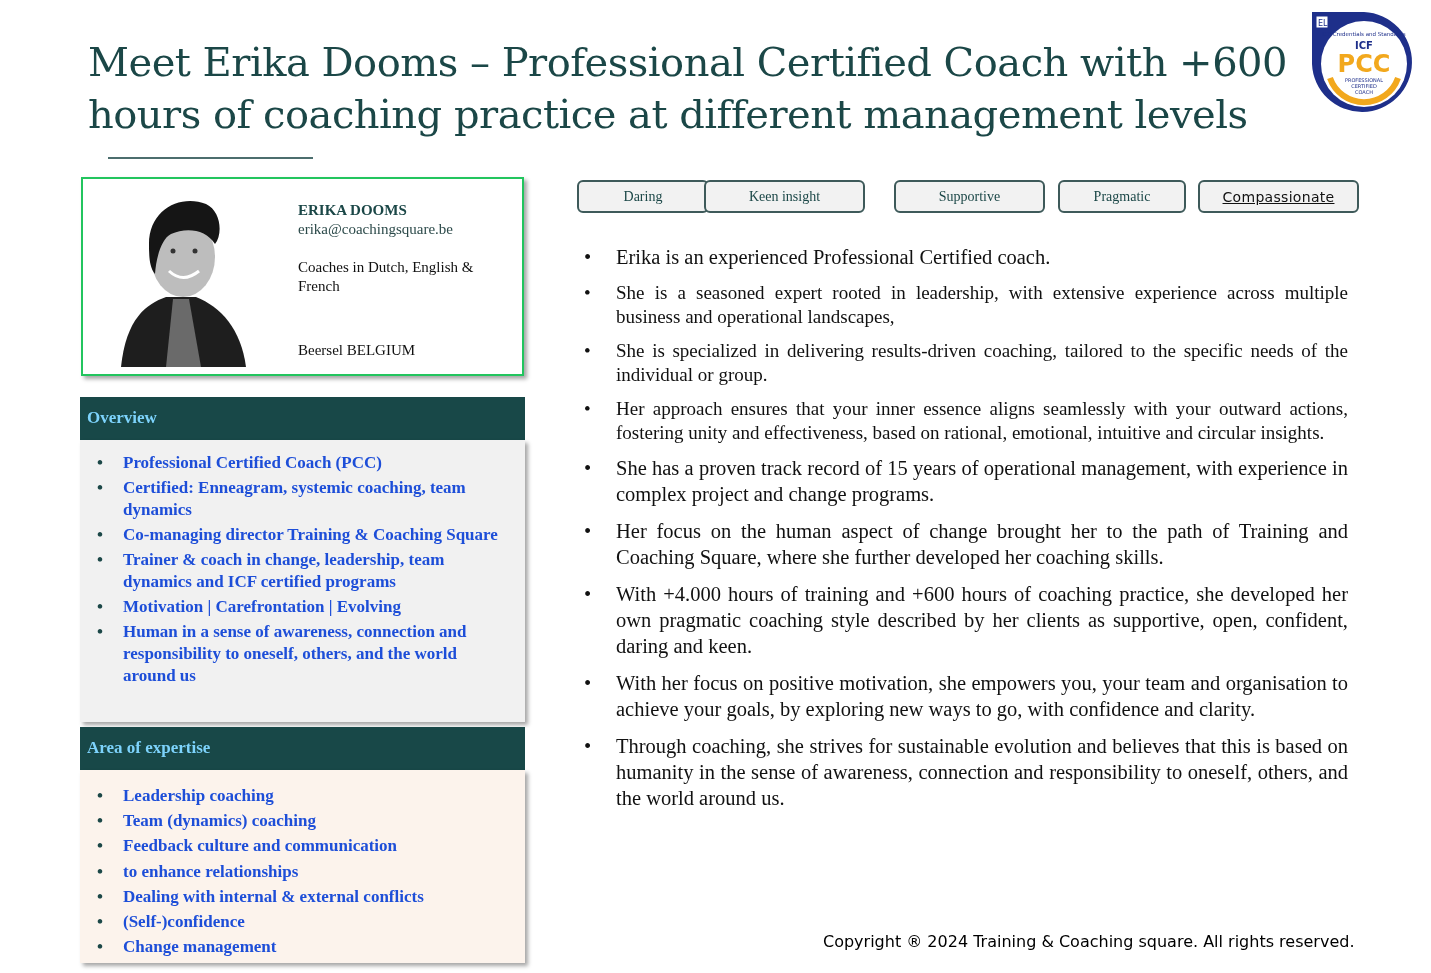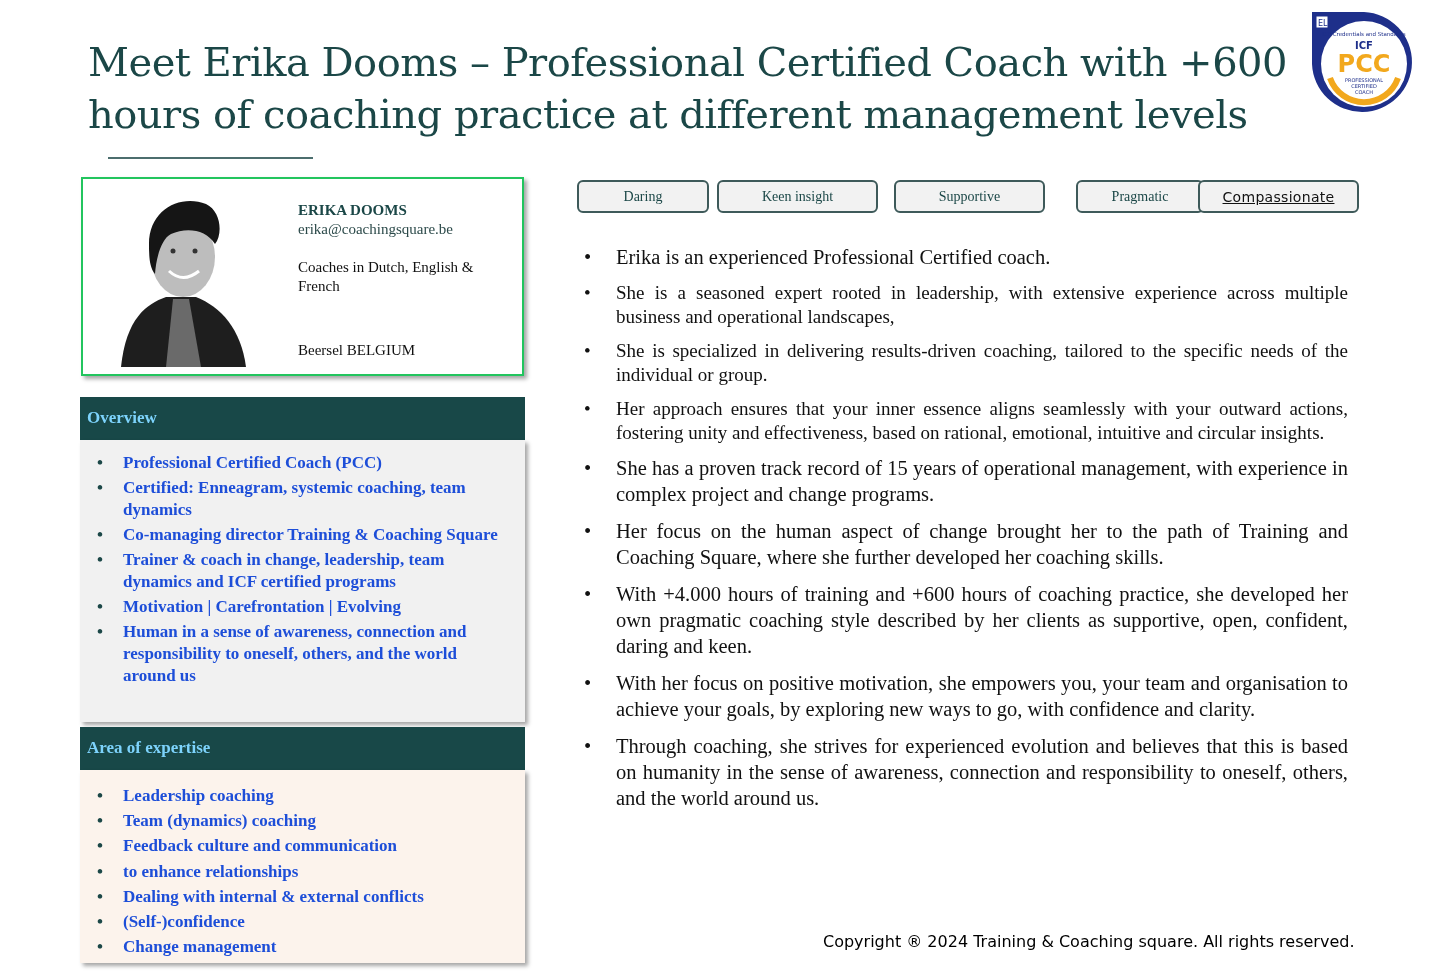--- a/index.html
+++ b/index.html
@@ -132,31 +132,31 @@
     <li>Feedback culture and communication</li>
     <li>to enhance relationships</li>
     <li>Dealing with internal &amp; external conflicts</li>
     <li>(Self-)confidence</li>
     <li>Change management</li>
   </ul>
 </div>
 
 <div class="traits">
   <div class="trait" style="left:0;width:132px;">Daring</div>
-  <div class="trait" style="left:140px;width:161px;">Keen insight</div>
+  <div class="trait" style="left:127px;width:161px;">Keen insight</div>
   <div class="trait" style="left:317px;width:151px;">Supportive</div>
-  <div class="trait" style="left:499px;width:128px;">Pragmatic</div>
+  <div class="trait" style="left:481px;width:128px;">Pragmatic</div>
   <div class="trait alt" style="left:621px;width:161px;text-decoration:underline;">Compassionate</div>
 </div>
 
 <ul class="bio">
   <li>Erika is an experienced Professional Certified coach.</li>
   <li class="tight">She is a seasoned expert rooted in leadership, with extensive experience across multiple business and operational landscapes,</li>
   <li class="tight">She is specialized in delivering results-driven coaching, tailored to the specific needs of the individual or group.</li>
   <li class="tight">Her approach ensures that your inner essence aligns seamlessly with your outward actions, fostering unity and effectiveness, based on rational, emotional, intuitive and circular insights.</li>
   <li>She has a proven track record of 15 years of operational management, with experience in complex project and change programs.</li>
   <li>Her focus on the human aspect of change brought her to the path of Training and Coaching Square, where she further developed her coaching skills.</li>
   <li>With +4.000 hours of training and +600 hours of coaching practice, she developed her own pragmatic coaching style described by her clients as supportive, open, confident, daring and keen.</li>
   <li>With her focus on positive motivation, she  empowers you, your team and organisation to achieve your goals, by exploring new ways to go, with confidence and clarity.</li>
-  <li>Through coaching, she strives for experienced evolution and believes that this is based on humanity in the sense of awareness, connection and responsibility to oneself, others, and the world around us.</li>
+  <li>Through coaching, she strives for sustainable evolution and believes that this is based on humanity in the sense of awareness, connection and responsibility to oneself, others, and the world around us.</li>
 </ul>
 
 <div class="copyright">Copyright ® 2024 Training &amp; Coaching square. All rights reserved.</div>
 
 </body></html>

